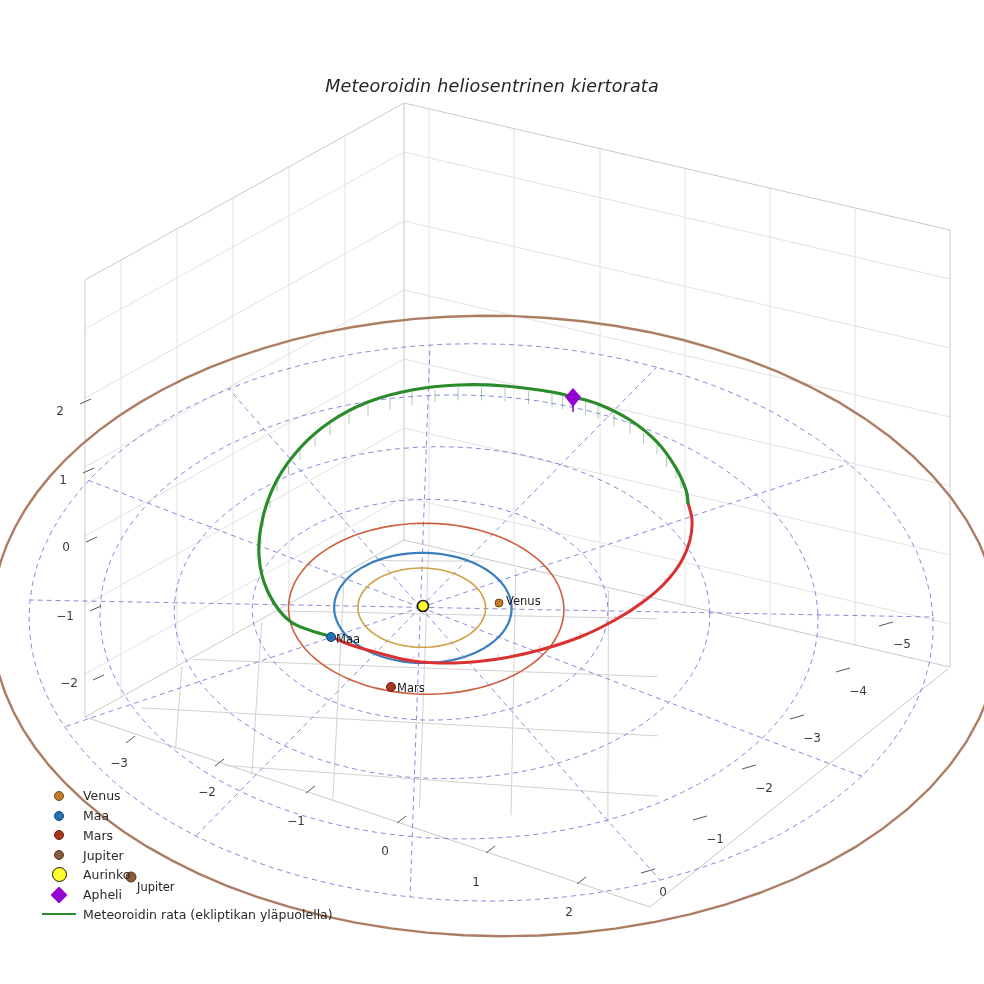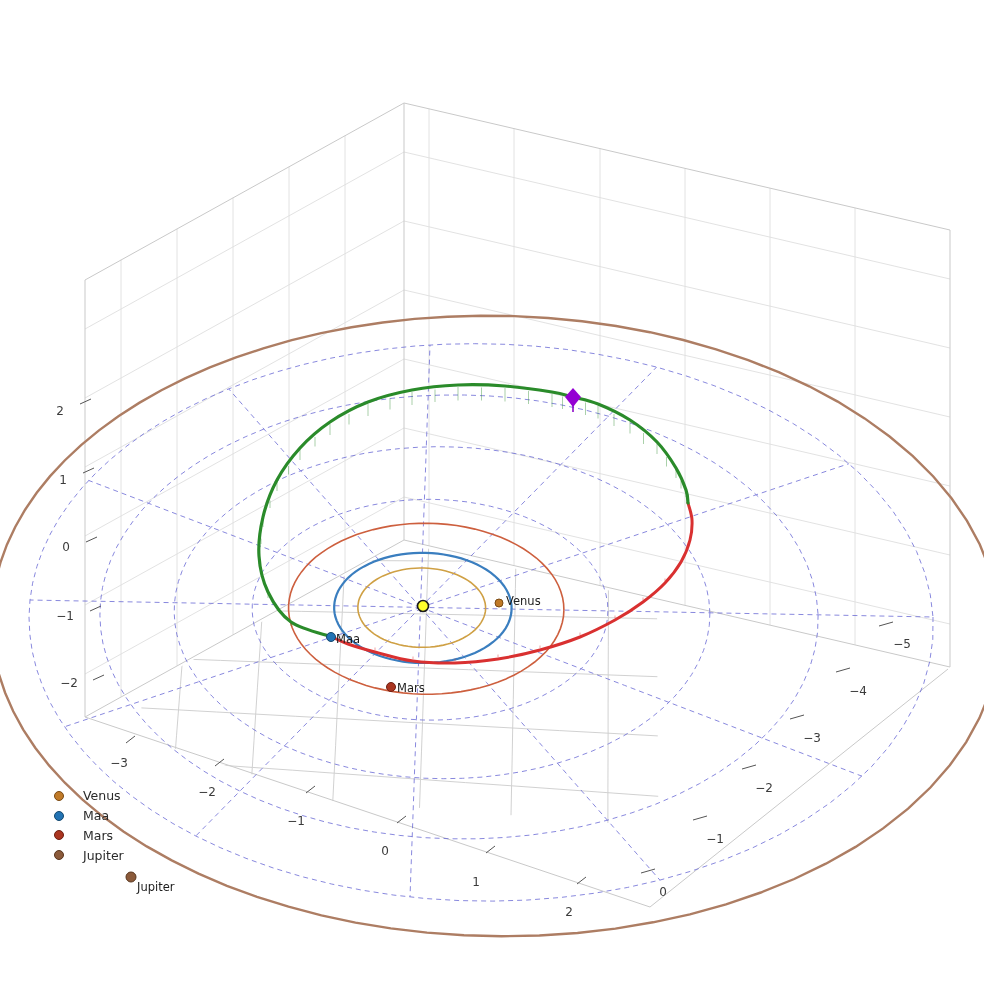--- a/index.html
+++ b/index.html
@@ -184,20 +184,21 @@
         <text x="764" y="792" text-anchor="middle">−2</text>
         <text x="715" y="843" text-anchor="middle">−1</text>
         <text x="663" y="896" text-anchor="middle">0</text>
         <text x="64" y="415" text-anchor="end">2</text>
         <text x="67" y="484" text-anchor="end">1</text>
         <text x="70" y="551" text-anchor="end">0</text>
         <text x="74" y="620" text-anchor="end">−1</text>
         <text x="78" y="687" text-anchor="end">−2</text>
       </g>
     </svg>
+  <div id="plot-title">Meteoroidin heliosentrinen kiertorata</div>
   <div id="legend">
       <div class="lg-row">
         <span class="lg-swatch">
           <span class="lg-dot" style="background: rgb(192, 122, 40); border: 1px solid rgb(122, 74, 20);"></span>
         </span>
         <span class="lg-label">Venus</span>
       </div>
       <div class="lg-row">
         <span class="lg-swatch">
           <span class="lg-dot" style="background: rgb(34, 115, 180); border: 1px solid rgb(20, 72, 110);"></span>
@@ -208,15 +209,33 @@
         <span class="lg-swatch">
           <span class="lg-dot" style="background: rgb(170, 53, 32); border: 1px solid rgb(110, 31, 18);"></span>
         </span>
         <span class="lg-label">Mars</span>
       </div>
       <div class="lg-row">
         <span class="lg-swatch">
           <span class="lg-dot" style="background: rgb(139, 90, 58); border: 1px solid rgb(89, 54, 30);"></span>
         </span>
         <span class="lg-label">Jupiter</span>
+      </div>
+      <div class="lg-row">
+        <span class="lg-swatch">
+          <span class="lg-dot-large" style="background: rgb(255, 255, 43); border: 1px solid rgb(17, 17, 17);"></span>
+        </span>
+        <span class="lg-label">Aurinko</span>
+      </div>
+      <div class="lg-row">
+        <span class="lg-swatch">
+          <span class="lg-diamond" style="background: rgb(148, 0, 211); border: 1px solid rgb(148, 0, 211);"></span>
+        </span>
+        <span class="lg-label">Apheli</span>
+      </div>
+      <div class="lg-row">
+        <span class="lg-swatch">
+          <span class="lg-line" style="background: transparent; border-top-color: rgb(42, 139, 42);"></span>
+        </span>
+        <span class="lg-label">Meteoroidin rata (ekliptikan yläpuolella)</span>
       </div>
     </div>
 </div>
 
 </body></html>

